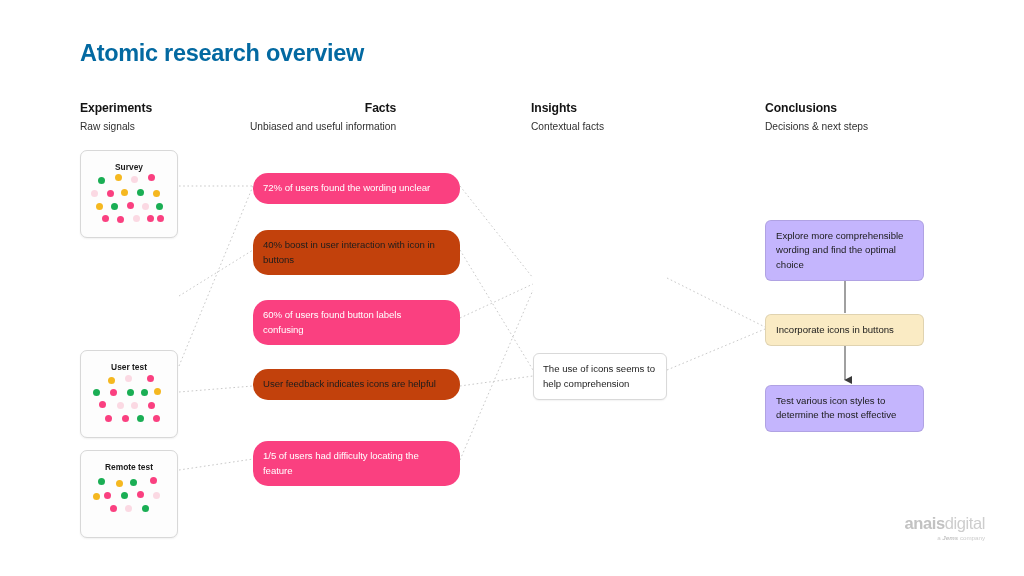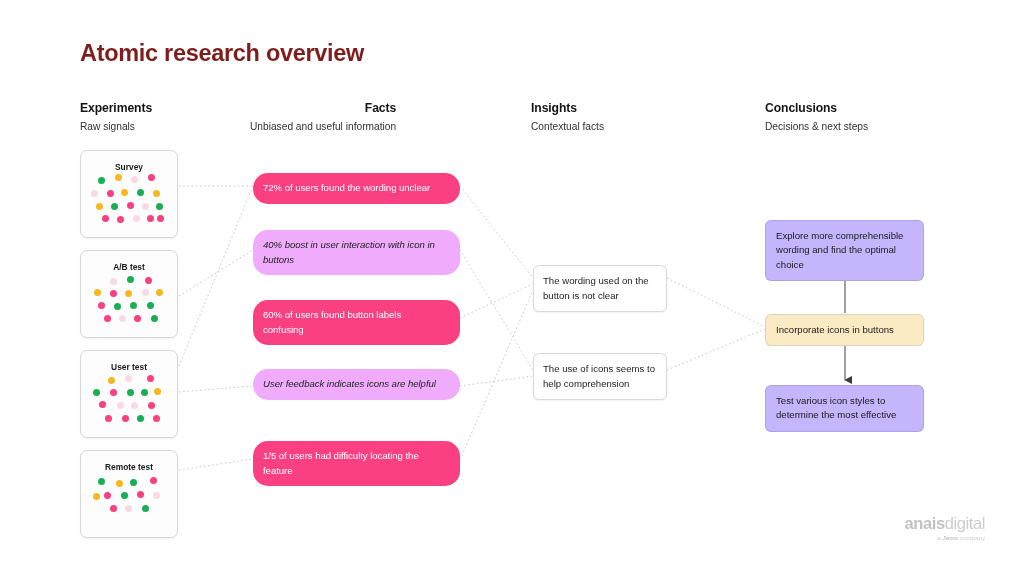--- a/index.html
+++ b/index.html
@@ -23,21 +23,21 @@
   }
 
   
   .page-title {
     position: absolute;
     left: 80px;
     top: 40px;
     font-size: 23.5px;
     font-weight: bold;
     letter-spacing: -0.3px;
-    color: #7f1d1d;
+    color: #0369a1;
   }
 
   
   .col-head {
     position: absolute;
     top: 101px;
   }
   .col-head .col-title {
     font-size: 12.2px;
     font-weight: bold;
@@ -103,23 +103,22 @@
     padding: 8px 23px 8px 10px;
     font-size: 9.6px;
     line-height: 14.6px;
     letter-spacing: -0.05px;
   }
   .fact-strong {
     background: #FA4080;
     color: #ffffff;
   }
   .fact-soft {
-    background: #f0abfc;
+    background: #c2410c;
     color: #1d1d1d;
-    font-style: italic;
   }
 
   
   .insight-card {
     position: absolute;
     left: 533px;
     width: 134px;
     background: #ffffff;
     border: 1px solid #d9d9d9;
     border-radius: 6px;
@@ -250,41 +249,20 @@
         <div class="dot" style="left: 47.6%; top: 59.32%; background: rgb(250, 64, 128);"></div>
         <div class="dot" style="left: 63.6%; top: 60.18%; background: rgb(251, 217, 227);"></div>
         <div class="dot" style="left: 78%; top: 60.18%; background: rgb(26, 174, 84);"></div>
         <div class="dot" style="left: 22%; top: 74.8%; background: rgb(250, 64, 128);"></div>
         <div class="dot" style="left: 38%; top: 75.66%; background: rgb(250, 64, 128);"></div>
         <div class="dot" style="left: 54%; top: 74.8%; background: rgb(251, 217, 227);"></div>
         <div class="dot" style="left: 68.4%; top: 74.8%; background: rgb(250, 64, 128);"></div>
         <div class="dot" style="left: 79.6%; top: 74.8%; background: rgb(250, 64, 128);"></div>
       </div>
   </div>
-  <div class="exp-card" style="left:80px; top:250px;">
-    <div class="exp-label">A/B test</div>
-    <div class="dot-field">
-        <div class="dot" style="left: 30%; top: 31.8%; background: rgb(251, 217, 227);"></div>
-        <div class="dot" style="left: 47.6%; top: 29.22%; background: rgb(26, 174, 84);"></div>
-        <div class="dot" style="left: 66.8%; top: 30.08%; background: rgb(250, 64, 128);"></div>
-        <div class="dot" style="left: 14%; top: 43.84%; background: rgb(245, 184, 32);"></div>
-        <div class="dot" style="left: 30%; top: 45.56%; background: rgb(250, 64, 128);"></div>
-        <div class="dot" style="left: 46%; top: 45.56%; background: rgb(245, 184, 32);"></div>
-        <div class="dot" style="left: 63.6%; top: 44.7%; background: rgb(251, 217, 227);"></div>
-        <div class="dot" style="left: 78%; top: 43.84%; background: rgb(245, 184, 32);"></div>
-        <div class="dot" style="left: 17.2%; top: 59.32%; background: rgb(250, 64, 128);"></div>
-        <div class="dot" style="left: 34.8%; top: 60.18%; background: rgb(26, 174, 84);"></div>
-        <div class="dot" style="left: 50.8%; top: 59.32%; background: rgb(26, 174, 84);"></div>
-        <div class="dot" style="left: 68.4%; top: 59.32%; background: rgb(26, 174, 84);"></div>
-        <div class="dot" style="left: 23.6%; top: 73.94%; background: rgb(250, 64, 128);"></div>
-        <div class="dot" style="left: 39.6%; top: 74.8%; background: rgb(251, 217, 227);"></div>
-        <div class="dot" style="left: 55.6%; top: 73.94%; background: rgb(250, 64, 128);"></div>
-        <div class="dot" style="left: 73.2%; top: 74.8%; background: rgb(26, 174, 84);"></div>
-      </div>
-  </div>
   <div class="exp-card" style="left:80px; top:350px;">
     <div class="exp-label">User test</div>
     <div class="dot-field">
         <div class="dot" style="left: 28.4%; top: 30.08%; background: rgb(245, 184, 32);"></div>
         <div class="dot" style="left: 46%; top: 28.36%; background: rgb(251, 217, 227);"></div>
         <div class="dot" style="left: 68.4%; top: 28.36%; background: rgb(250, 64, 128);"></div>
         <div class="dot" style="left: 12.4%; top: 43.84%; background: rgb(26, 174, 84);"></div>
         <div class="dot" style="left: 30%; top: 44.7%; background: rgb(250, 64, 128);"></div>
         <div class="dot" style="left: 47.6%; top: 44.7%; background: rgb(26, 174, 84);"></div>
         <div class="dot" style="left: 62%; top: 43.84%; background: rgb(26, 174, 84);"></div>
@@ -316,21 +294,20 @@
         <div class="dot" style="left: 63.6%; top: 62.76%; background: rgb(26, 174, 84);"></div>
       </div>
   </div>
 
   <div class="fact-card fact-strong" style="top:173px;">72% of users found the wording unclear</div>
   <div class="fact-card fact-soft" style="top:230px;">40% boost in user interaction with icon in buttons</div>
   <div class="fact-card fact-strong" style="top:300px;">60% of users found button labels confusing</div>
   <div class="fact-card fact-soft" style="top:369px;">User feedback indicates icons are helpful</div>
   <div class="fact-card fact-strong" style="top:441px;">1/5 of users had difficulty locating the feature</div>
 
-  <div class="insight-card" style="top:265px;">The wording used on the button is not clear</div>
   <div class="insight-card" style="top:353px;">The use of icons seems to help comprehension</div>
 
   <div class="concl-card concl-strong" style="top:220px;">Explore more comprehensible wording and find the optimal choice</div>
   <div class="concl-card concl-soft" style="top:314px;">Incorporate icons in buttons</div>
   <div class="concl-card concl-strong" style="top:385px;">Test various icon styles to determine the most effective</div>
 
   <div class="logo">
     <div class="logo-main">
       <span class="lg-bold">anais</span><span class="lg-light">digital</span>
     </div>

